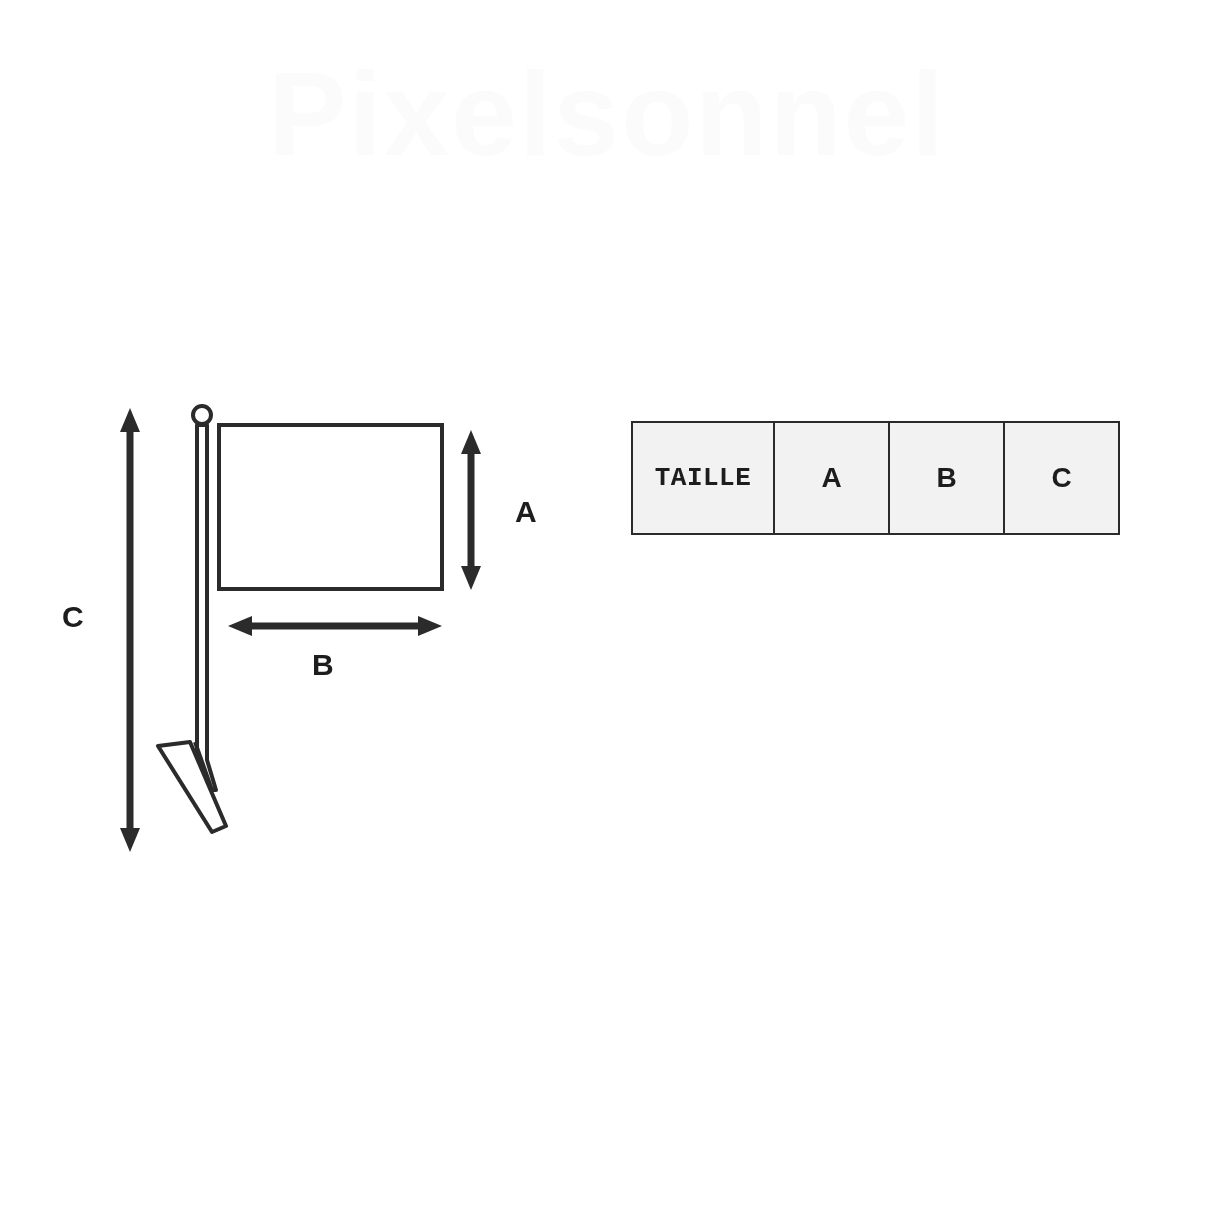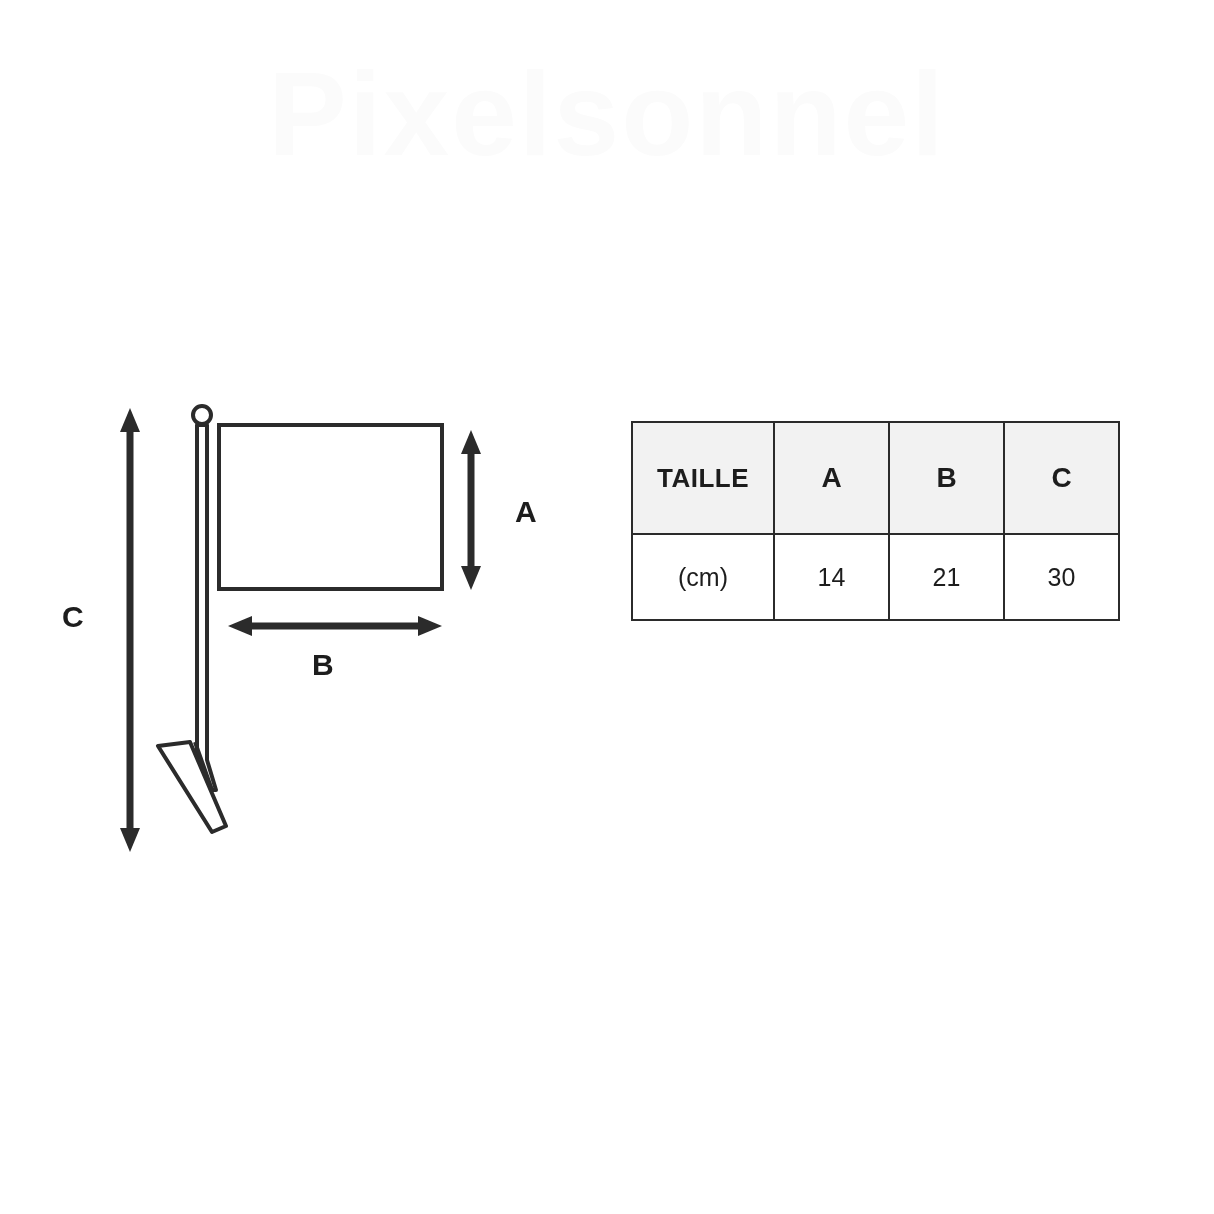--- a/index.html
+++ b/index.html
@@ -68,21 +68,21 @@
     font-weight: 400;
     color: #1d1d1d;
     padding: 0;
   }
   .size-table th {
     background: #f2f2f2;
     font-weight: 700;
     height: 110px;
   }
   .size-table td { height: 84px; }
-  .col-head { width: 140px; }
+  .col-head { width: 140px; font-family: Liberation Mono, monospace; }
   .col-val  { width: 113px; }
   .size-table th.col-head { font-size: 26px; letter-spacing: 0.5px; }
   .size-table th.col-val  { font-size: 28px; }
   .size-table td.row-head { font-size: 25px; }
 </style>
 </head>
 <body>
 
 <div class="watermark">Pixelsonnel</div>
 
@@ -130,20 +130,14 @@
 <table class="size-table">
   <thead>
     <tr>
       <th class="col-head">TAILLE</th>
       <th class="col-val">A</th>
       <th class="col-val">B</th>
       <th class="col-val">C</th>
     </tr>
   </thead>
   <tbody>
-    <tr>
-      <td class="row-head">(cm)</td>
-      <td>14</td>
-      <td>21</td>
-      <td>30</td>
-    </tr>
   </tbody>
 </table>
 
 </body></html>

